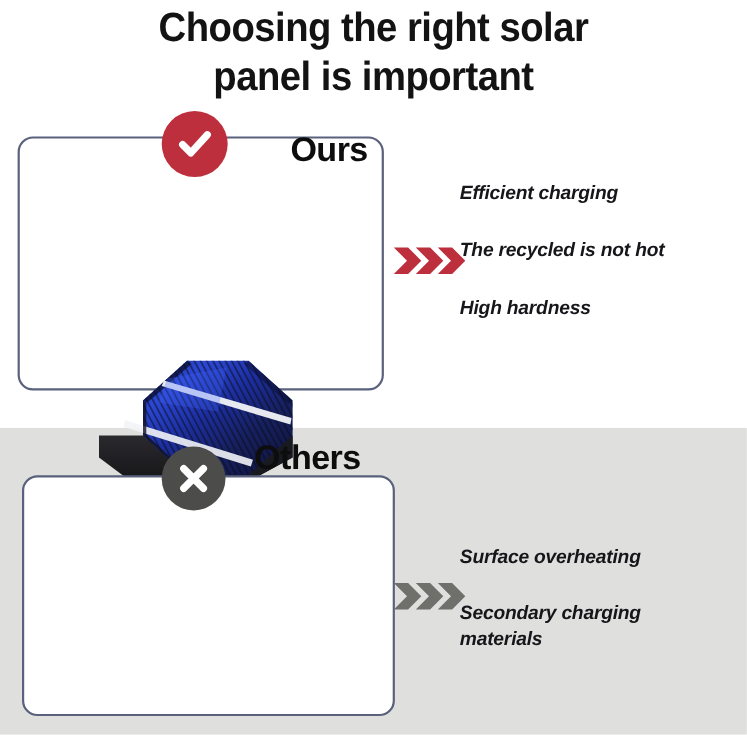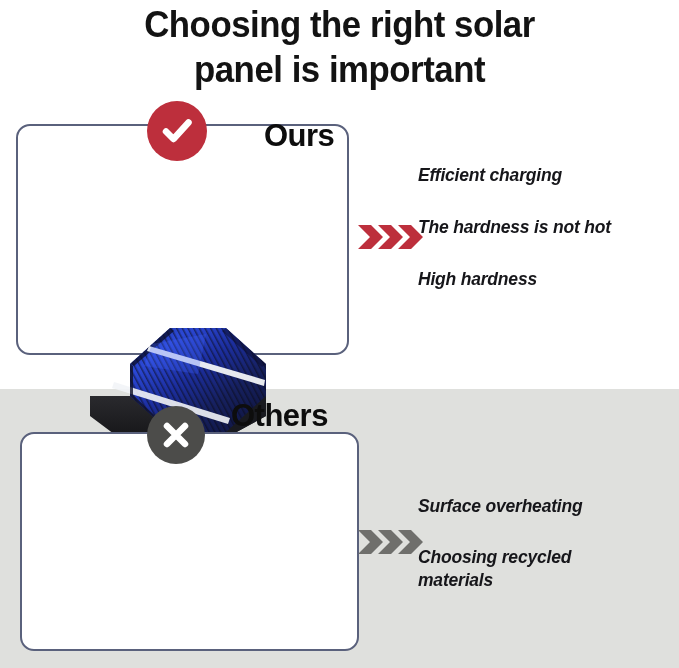--- a/index.html
+++ b/index.html
@@ -199,21 +199,21 @@
     <svg width="66" height="30" viewBox="0 0 66 30" xmlns="http://www.w3.org/2000/svg">
       <path d="M1,3 L14,3 L26,15 L14,27 L1,27 L13,15 Z" fill="#bd2f3c"></path>
       <path d="M21,3 L34,3 L46,15 L34,27 L21,27 L33,15 Z" fill="#bd2f3c"></path>
       <path d="M41,3 L54,3 L66,15 L54,27 L41,27 L53,15 Z" fill="#bd2f3c"></path>
     </svg>
   </div>
 
   <div class="features features-top">
     <div class="feature feature-wrap">Efficient charging</div>
     <div class="feature-spacer-top"></div>
-    <div class="feature feature-wrap">The hardness is not hot</div>
+    <div class="feature feature-wrap">The recycled is not hot</div>
     <div class="feature-spacer-top"></div>
     <div class="feature feature-wrap">High hardness</div>
   </div>
 
   <div class="panel panel-others">
     
   </div>
 
   <div class="badge badge-cross">
     <svg width="34" height="34" viewBox="0 0 34 34" xmlns="http://www.w3.org/2000/svg">
@@ -228,16 +228,16 @@
       <path d="M1,3 L14,3 L26,15 L14,27 L1,27 L13,15 Z" fill="#6f6f6c"></path>
       <path d="M21,3 L34,3 L46,15 L34,27 L21,27 L33,15 Z" fill="#6f6f6c"></path>
       <path d="M41,3 L54,3 L66,15 L54,27 L41,27 L53,15 Z" fill="#6f6f6c"></path>
     </svg>
   </div>
 
   <div class="features features-bottom">
     <div class="feature-spacer-bottom"></div>
     <div class="feature feature-wrap">Surface overheating</div>
     <div class="feature-spacer-bottom"></div>
-    <div class="feature feature-wrap">Choosing recycled materials</div>
+    <div class="feature feature-wrap">Secondary charging materials</div>
   </div>
 
 </div>
 
 </body></html>

